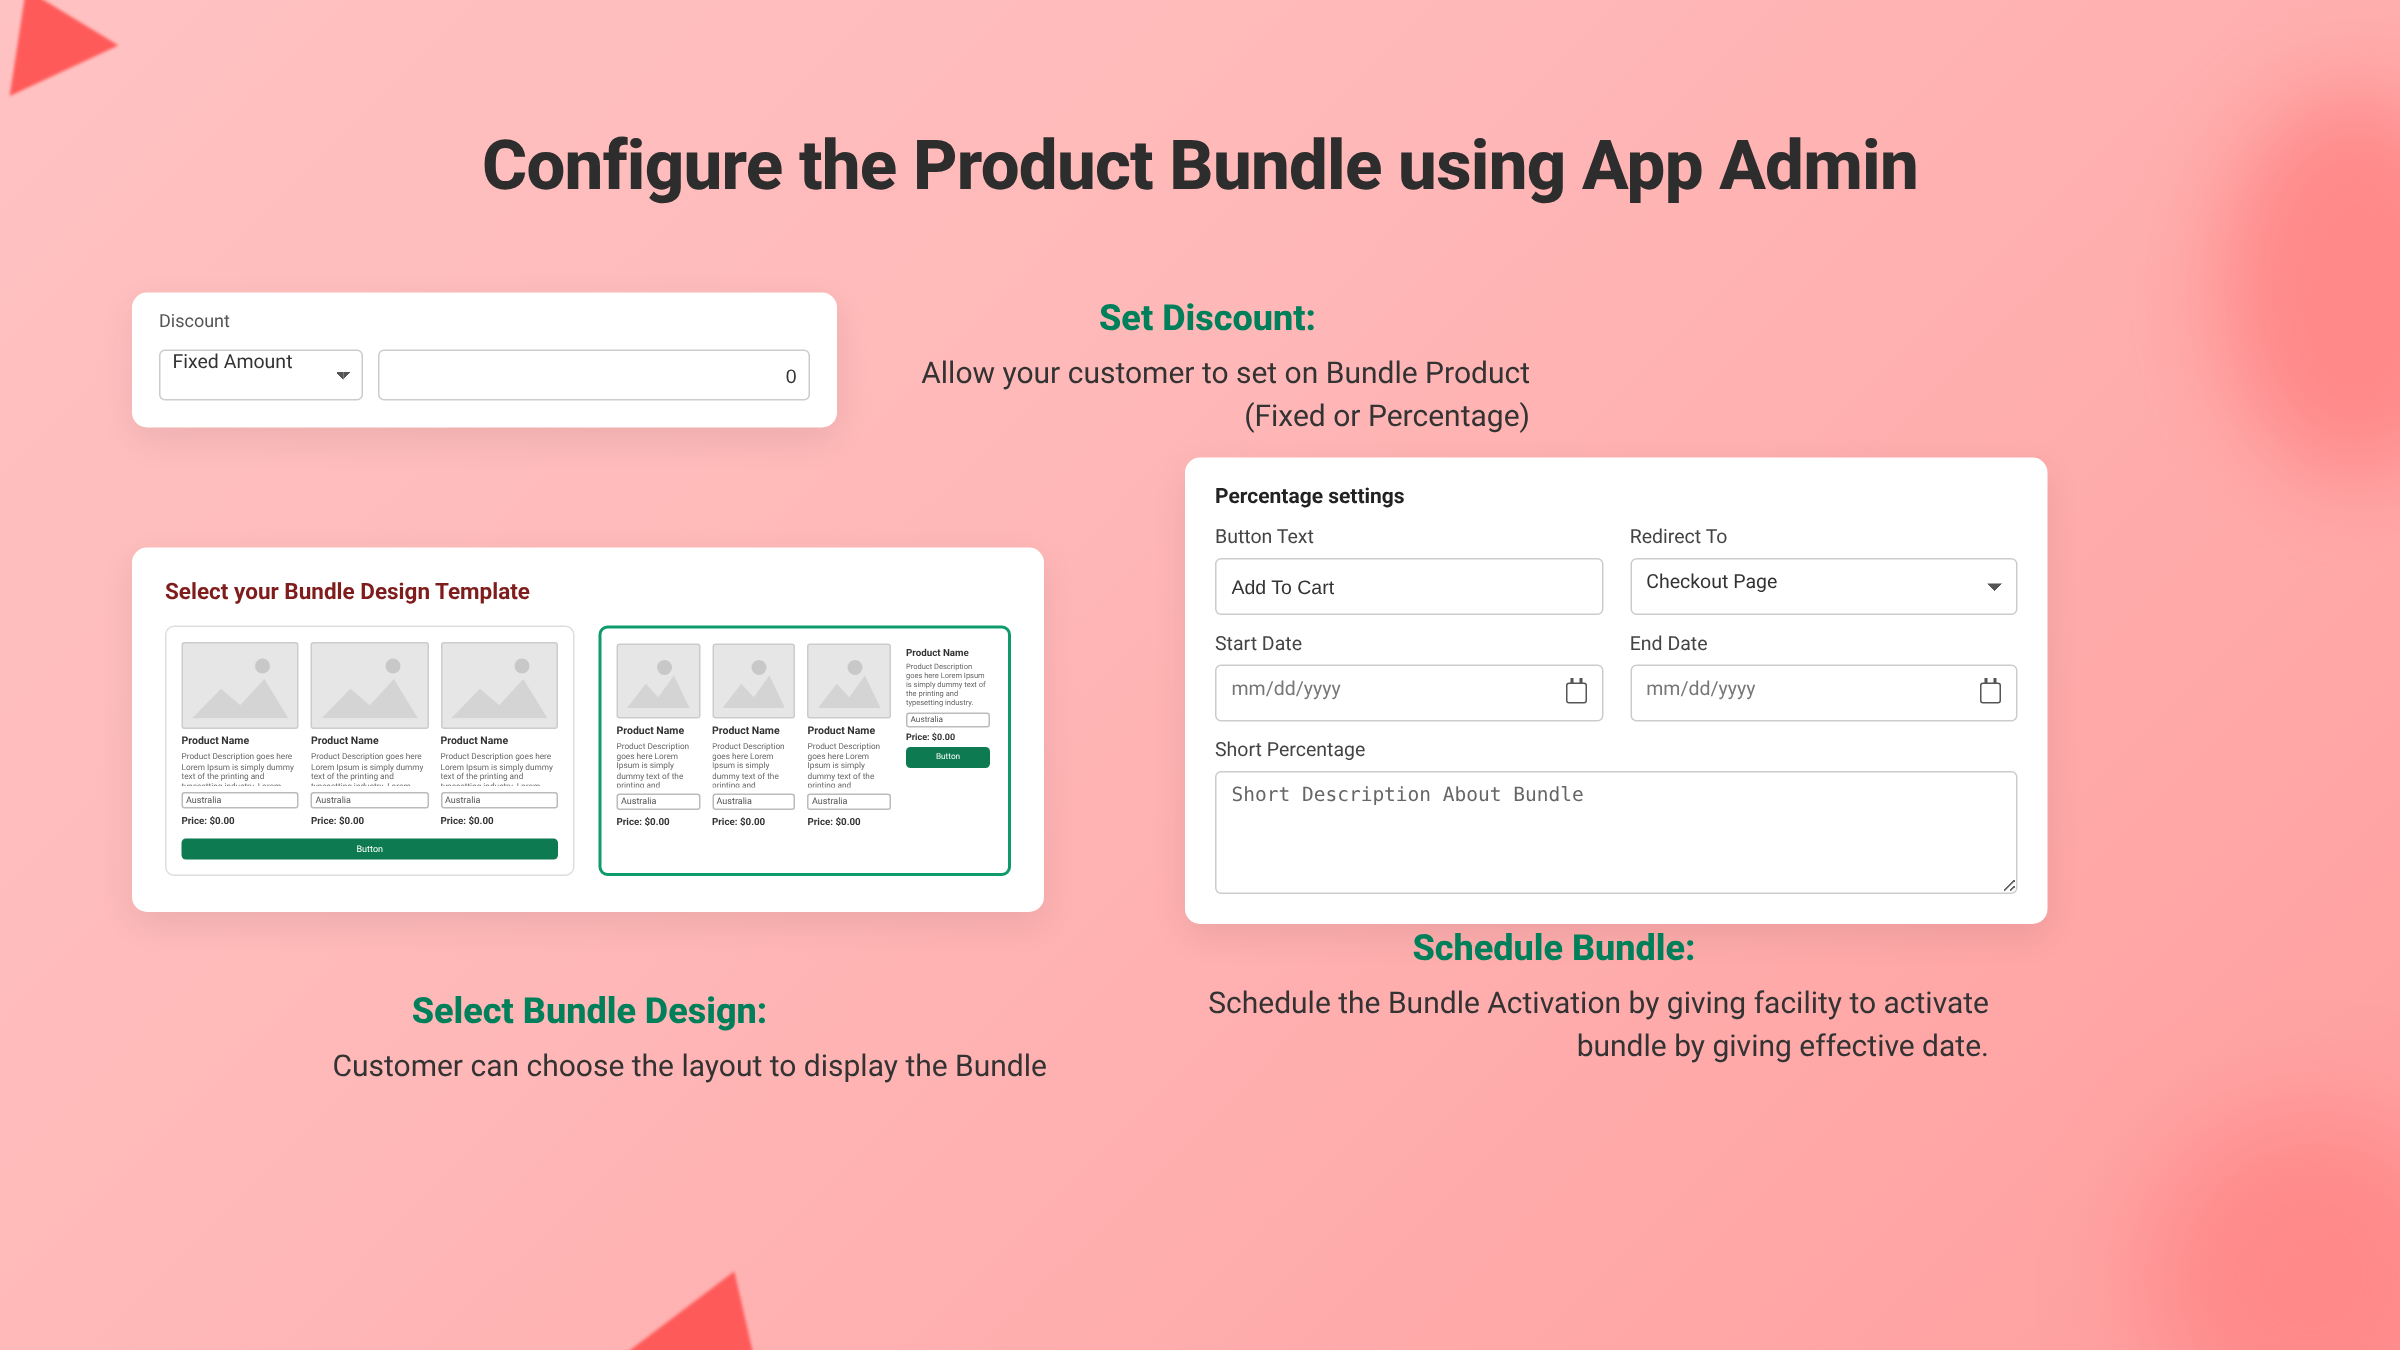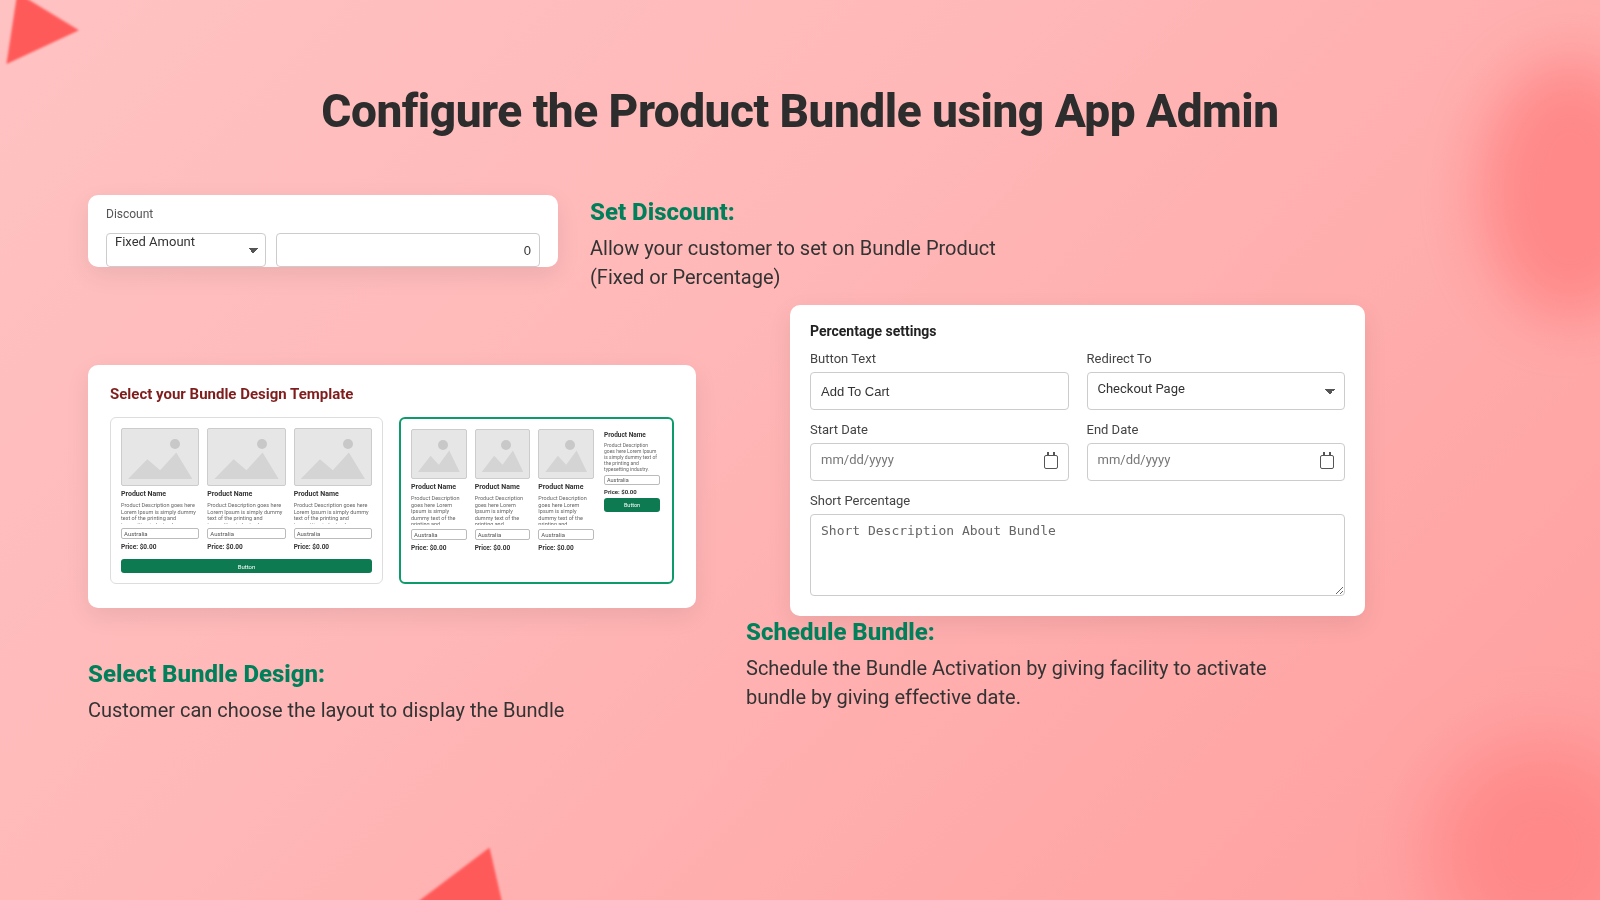--- a/index.html
+++ b/index.html
@@ -23,33 +23,33 @@
     background: #ff7a7a; filter: blur(35px); border-radius: 50%; opacity: .6;}
 
   .page-title {
     text-align: center; font-size: 46px; font-weight: 800; color: #2d2d2d;
     padding-top: 84px; letter-spacing: -0.5px;
   }
 
   .card { background: #fff; border-radius: 10px; box-shadow: 0 8px 24px rgba(0,0,0,0.08); position: absolute; }
 
   
-  .discount-card { top: 195px; left: 88px; width: 470px; padding: 12px 18px 0; }
+  .discount-card { top: 195px; left: 88px; width: 470px; padding: 12px 18px 18px; }
   .discount-card .lbl { font-size: 12px; color: #555; margin-bottom: 12px; }
   .discount-row { display: flex; gap: 10px; }
   .select, .input {
     border: 1px solid #ccc; border-radius: 4px; height: 34px; font-size: 13px;
     padding: 0 8px; background: #fff; color: #333;
   }
-  .select { width: 160px; appearance: none; background-image: linear-gradient(45deg, transparent 50%, #555 50%), linear-gradient(135deg, #555 50%, transparent 50%);
+  .select { width: 136px; appearance: none; background-image: linear-gradient(45deg, transparent 50%, #555 50%), linear-gradient(135deg, #555 50%, transparent 50%);
     background-position: right 12px top 14px, right 7px top 14px; background-size: 5px 5px; background-repeat: no-repeat; padding-right: 22px;}
   .input { flex: 1; text-align: right; }
 
-  .sec-title { font-size: 24px; font-weight: 800; color: #00805a; }
-  .sec-text { font-size: 20px; color: #333; line-height: 1.45; margin-top: 8px; }
+  .sec-title { font-size: 24px; font-weight: 800; color: #00805a; text-align: center; }
+  .sec-text { font-size: 20px; color: #333; line-height: 1.45; margin-top: 8px; text-align: right; }
 
   .set-discount { position: absolute; top: 198px; left: 590px; width: 430px; }
 
   
   .template-card { top: 365px; left: 88px; width: 608px; padding: 20px 22px 24px; }
   .template-card .tlbl { font-size: 15px; font-weight: 700; color: #7f1d1d; margin-bottom: 14px;}
   .templates { display: flex; gap: 16px; }
   .template { flex: 1; border: 1px solid #ddd; border-radius: 6px; padding: 10px; }
   .template.sel { border: 2px solid #0d9b6c; }
   .t-row { display: flex; gap: 8px; }

